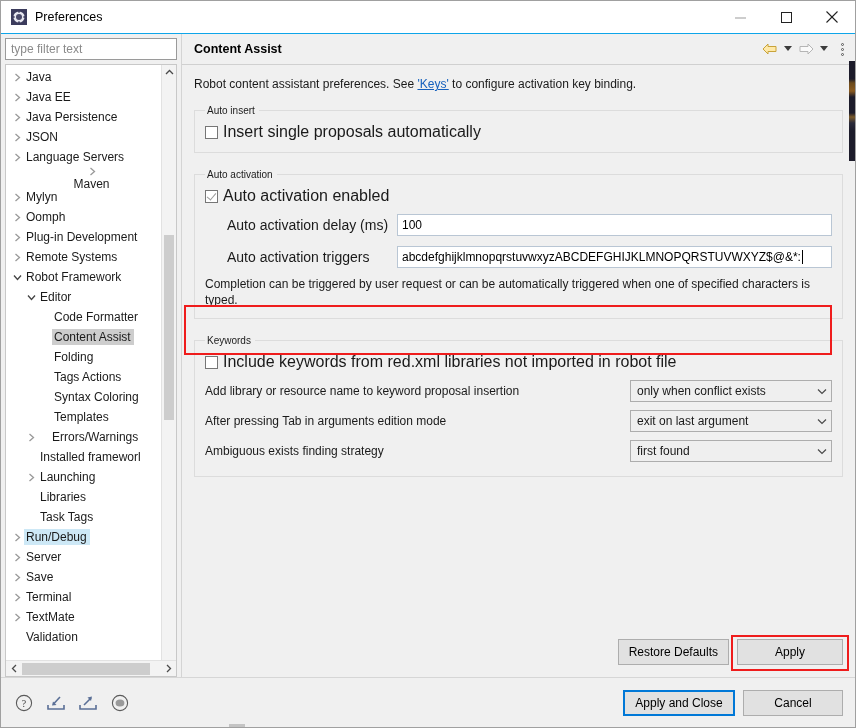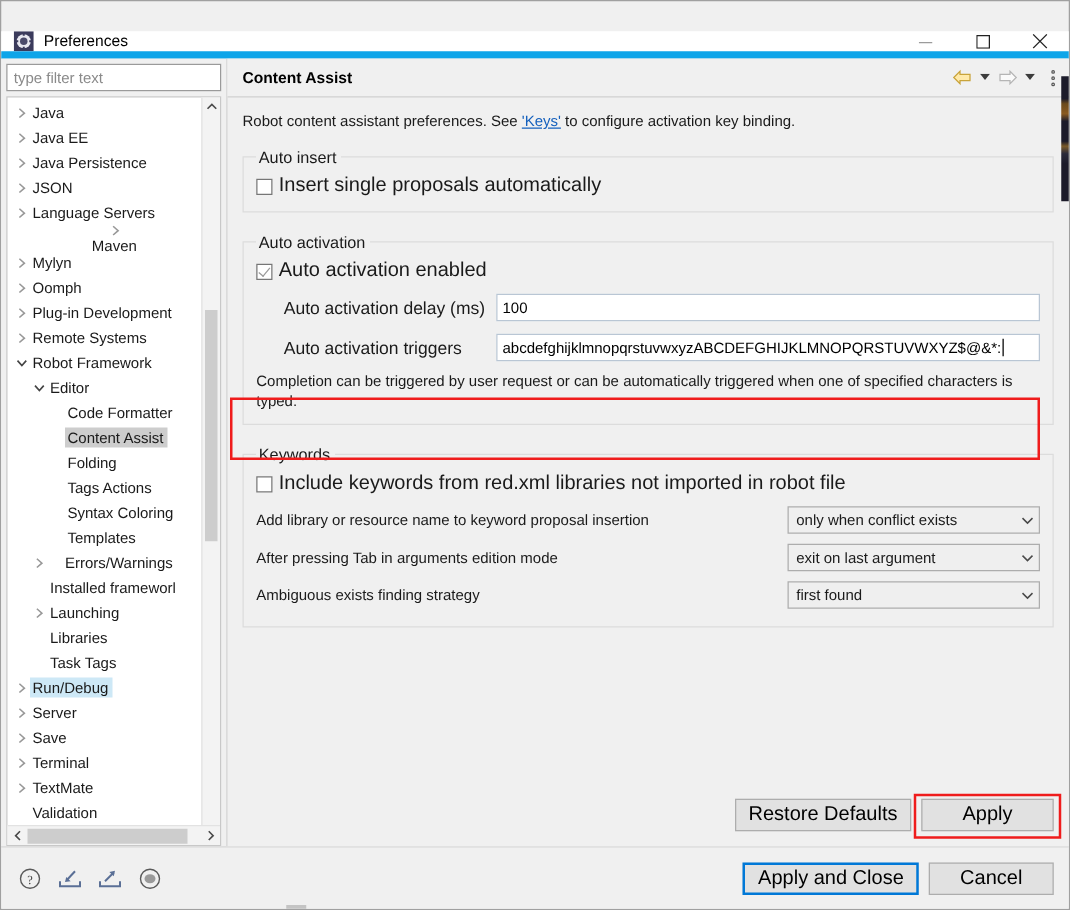--- a/index.html
+++ b/index.html
@@ -16,27 +16,26 @@
     position: relative;
     width: 856px; height: 728px;
     background: #f0f0f0;
     border: 1px solid #a0a0a0;
     display: flex;
     flex-direction: column;
   }
 
   
   .titlebar {
-    height: 22px;
+    height: 33px;
     background: #ffffff;
     display: flex;
     align-items: center;
     flex: none;
-    border-bottom: 6px solid #0ea5e9;
-    margin-top: 24px;
+    border-bottom: 1px solid #0ea5e9;
   }
   .title-icon {
     width: 16px; height: 16px;
     margin-left: 10px; margin-right: 8px;
     flex: none;
   }
   .title-text {
     font-size: 12.5px;
     color: #000;
     flex: 1;
@@ -222,21 +221,21 @@
 
   fieldset.group {
     border: 1px solid #dcdcdc;
     border-top: 1px solid #dcdcdc;
     margin: 0 0 16px 0;
     padding: 6px 10px 10px 10px;
     background: transparent;
   }
   fieldset.group > legend {
     padding: 0 4px 0 2px;
-    font-size: 13px;
+    font-size: 10px;
     color: #1a1a1a;
   }
 
   .cbrow {
     display: flex;
     align-items: center;
     gap: 5px;
     height: 20px;
   }
   .cbox {
@@ -336,21 +335,21 @@
     position: relative;
   }
   .btn {
     height: 26px;
     min-width: 100px;
     background: #e1e1e1;
     border: 1px solid #adadad;
     display: flex;
     align-items: center;
     justify-content: center;
-    font-size: 16px;
+    font-size: 12px;
     color: #000;
     padding: 0 10px;
   }
   .btn.apply { min-width: 106px; }
 
   
   .footer {
     flex: none;
     height: 50px;
     background: #f0f0f0;

